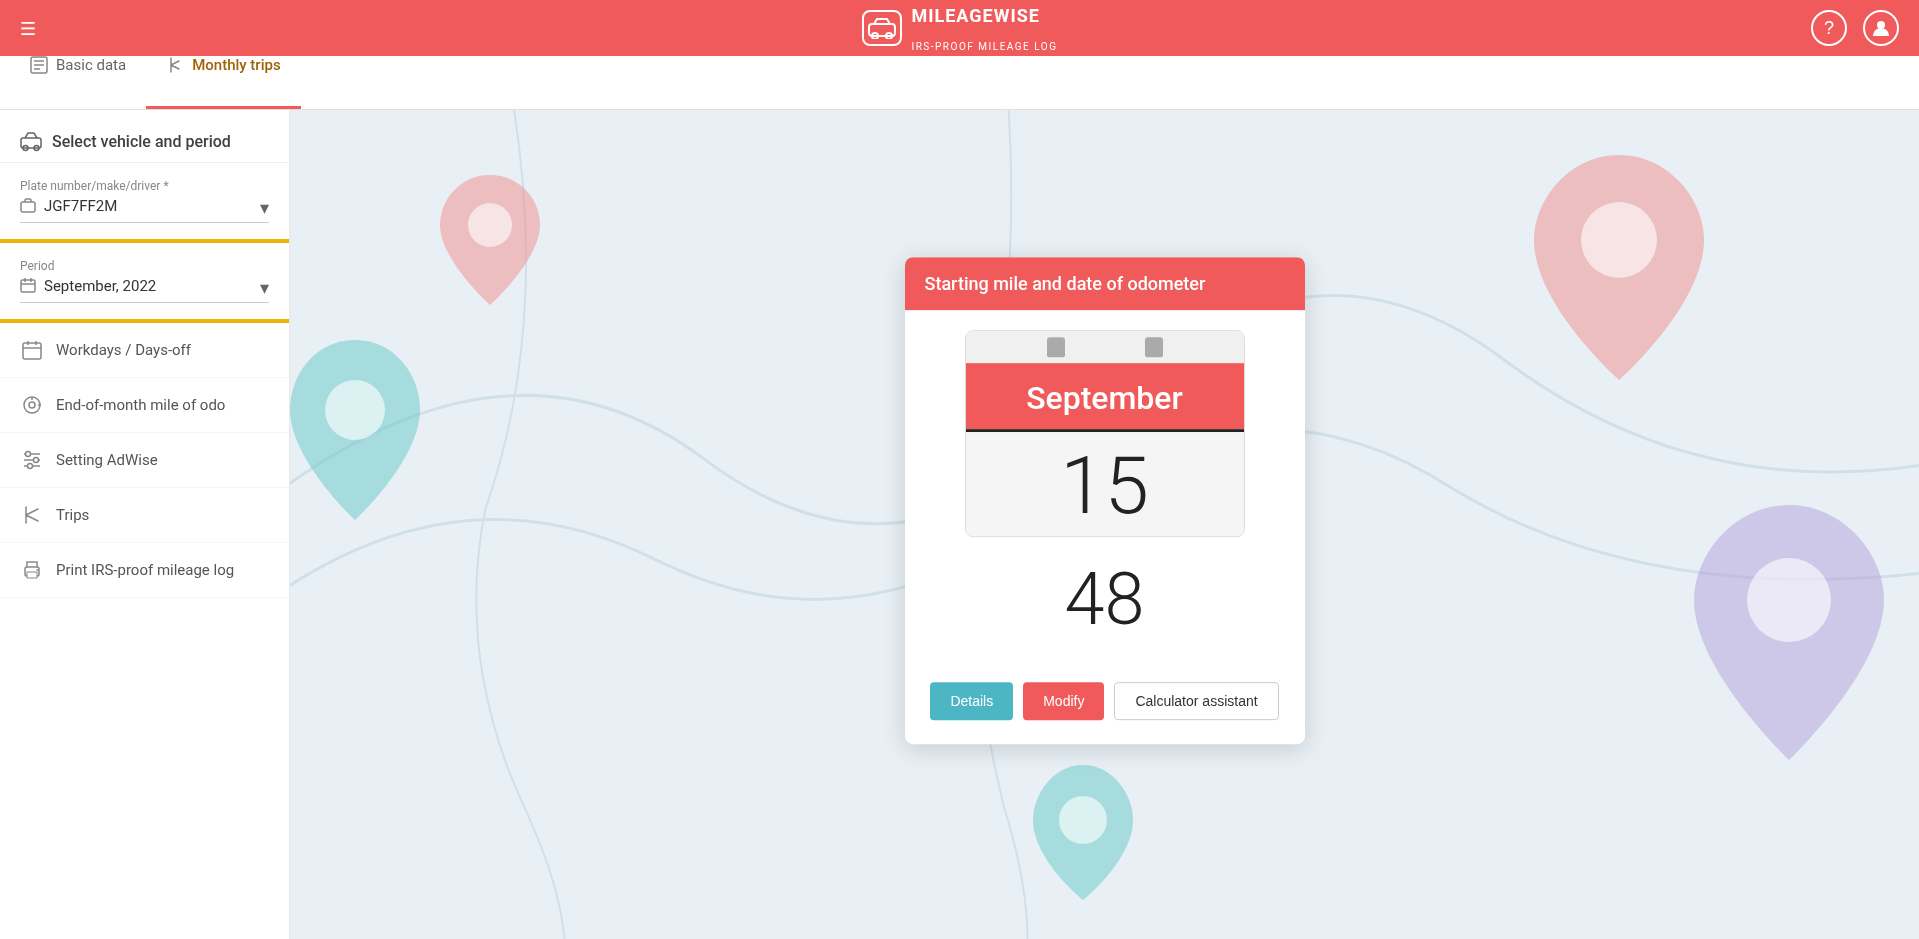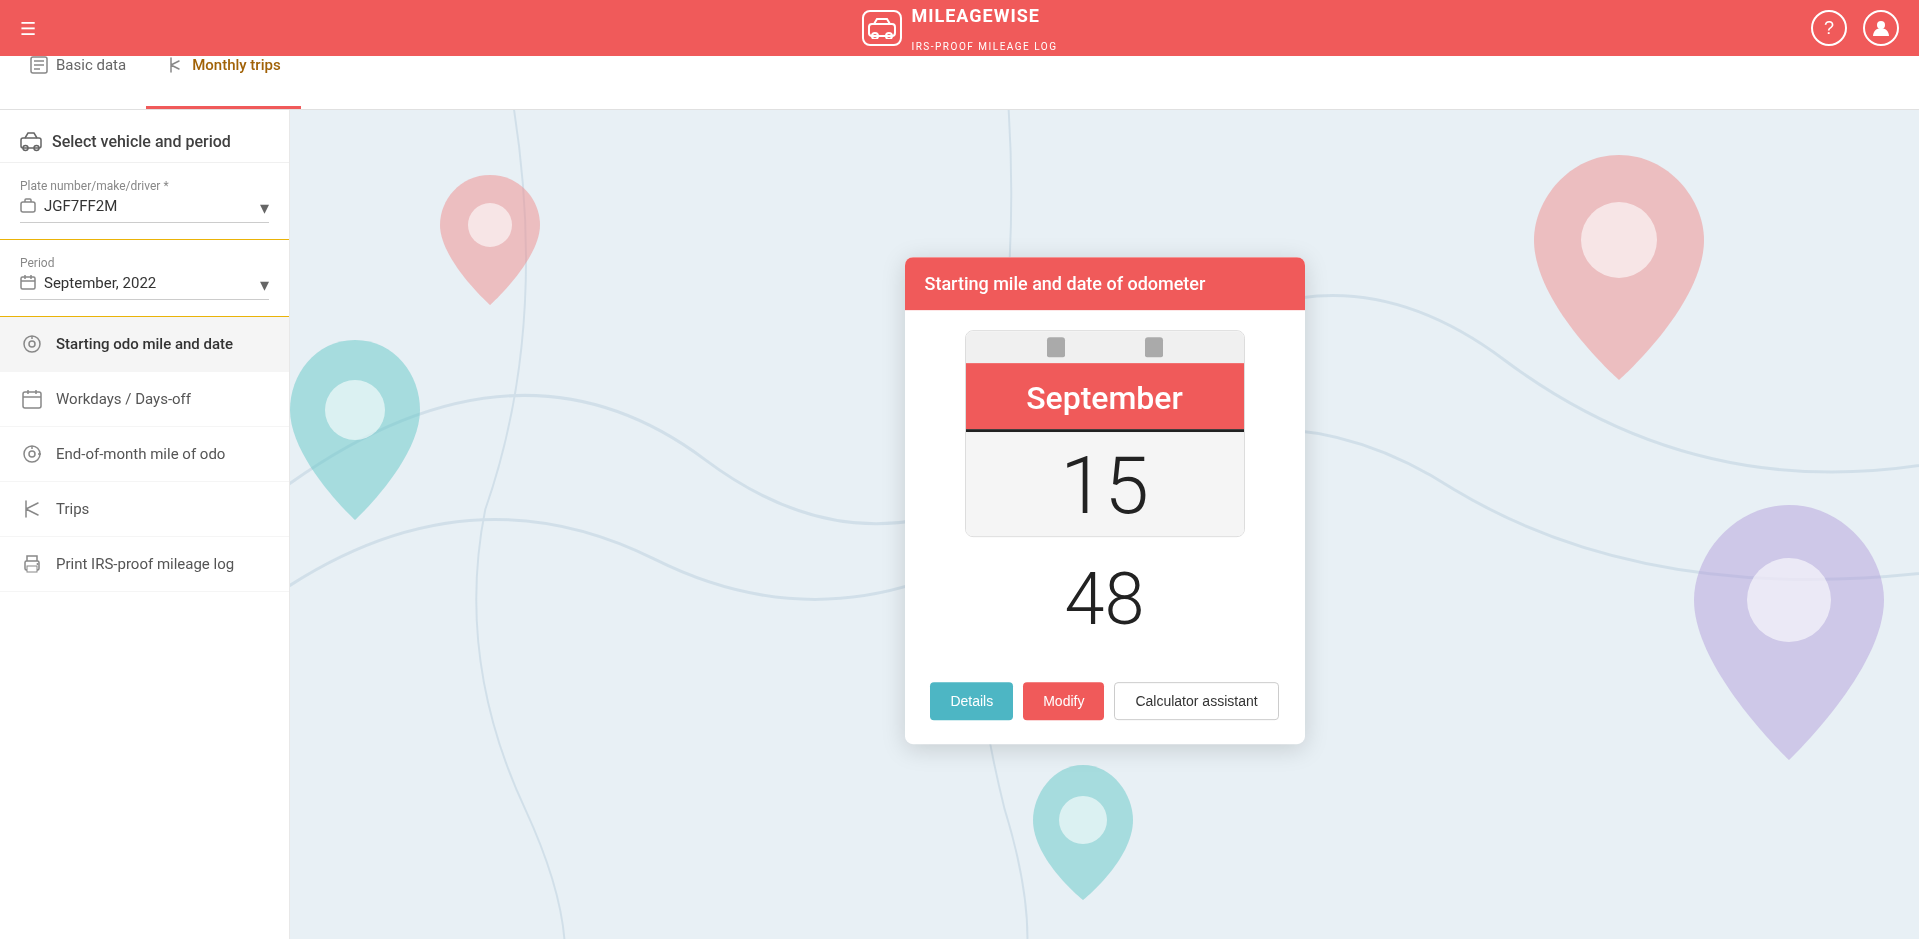--- a/index.html
+++ b/index.html
@@ -94,21 +94,21 @@
       padding: 20px 20px 10px;
       display: flex;
       align-items: center;
       gap: 10px;
       color: #404040;
       font-size: 16px;
       font-weight: 500;
       border-bottom: 1px solid #f0f0f0;
     }
 
-    .vehicle-section { padding: 16px 20px; border-bottom: 1px solid #eab308; }
+    .vehicle-section { padding: 16px 20px; border-bottom: 4px solid #eab308; }
     .field-label { font-size: 12px; color: #888; margin-bottom: 4px; }
     .select-field {
       display: flex;
       gap: 8px;
       cursor: pointer;
     }
     .select-field-value { font-size: 15px; color: #333; flex: 1; }
     .select-arrow { color: #666; font-size: 18px; }
     .select-underline { height: 1px; background: #ccc; margin-top: 4px; }
 
@@ -317,28 +317,20 @@
           <line x1="1" y1="7" x2="15" y2="7" stroke="#888" stroke-width="1.5"></line>
           <line x1="5" y1="1" x2="5" y2="5" stroke="#888" stroke-width="1.5"></line>
           <line x1="11" y1="1" x2="11" y2="5" stroke="#888" stroke-width="1.5"></line>
         </svg>
         <span class="select-field-value">September, 2022</span>
         <span class="select-arrow">▾</span>
       </div>
       <div class="select-underline"></div>
     </div>
 
-    <div class="sidebar-menu-item active">
-      <svg width="22" height="22" viewBox="0 0 22 22" fill="none" class="menu-icon">
-        <circle cx="11" cy="11" r="8" stroke="#888" stroke-width="1.5"></circle>
-        <circle cx="11" cy="11" r="3" stroke="#888" stroke-width="1.5"></circle>
-        <line x1="11" y1="3" x2="11" y2="6" stroke="#888" stroke-width="1.5"></line>
-      </svg>
-      <span>Starting odo mile and date</span>
-    </div>
 
     <div class="sidebar-menu-item">
       <svg width="22" height="22" viewBox="0 0 22 22" fill="none" class="menu-icon">
         <rect x="2" y="4" width="18" height="16" rx="2" stroke="#888" stroke-width="1.5"></rect>
         <line x1="2" y1="9" x2="20" y2="9" stroke="#888" stroke-width="1.5"></line>
         <line x1="7" y1="2" x2="7" y2="6" stroke="#888" stroke-width="1.5"></line>
         <line x1="15" y1="2" x2="15" y2="6" stroke="#888" stroke-width="1.5"></line>
       </svg>
       <span>Workdays / Days-off</span>
     </div>
@@ -346,20 +338,31 @@
     <div class="sidebar-menu-item">
       <svg width="22" height="22" viewBox="0 0 22 22" fill="none" class="menu-icon">
         <circle cx="11" cy="11" r="8" stroke="#888" stroke-width="1.5"></circle>
         <circle cx="11" cy="11" r="3" stroke="#888" stroke-width="1.5"></circle>
         <line x1="11" y1="3" x2="11" y2="6" stroke="#888" stroke-width="1.5"></line>
         <line x1="17" y1="11" x2="20" y2="11" stroke="#888" stroke-width="1.5"></line>
       </svg>
       <span>End-of-month mile of odo</span>
     </div>
 
+    <div class="sidebar-menu-item">
+      <svg width="22" height="22" viewBox="0 0 22 22" fill="none" class="menu-icon">
+        <line x1="3" y1="5" x2="19" y2="5" stroke="#888" stroke-width="1.5"></line>
+        <line x1="3" y1="11" x2="19" y2="11" stroke="#888" stroke-width="1.5"></line>
+        <line x1="3" y1="17" x2="19" y2="17" stroke="#888" stroke-width="1.5"></line>
+        <circle cx="7" cy="5" r="2.5" fill="white" stroke="#888" stroke-width="1.5"></circle>
+        <circle cx="15" cy="11" r="2.5" fill="white" stroke="#888" stroke-width="1.5"></circle>
+        <circle cx="9" cy="17" r="2.5" fill="white" stroke="#888" stroke-width="1.5"></circle>
+      </svg>
+      <span>Setting AdWise</span>
+    </div>
 
     <div class="sidebar-menu-item">
       <svg width="22" height="22" viewBox="0 0 22 22" fill="none" class="menu-icon">
         <path d="M5 3 L5 19 M5 11 L17 5 M5 11 L17 17" stroke="#888" stroke-width="1.5" stroke-linecap="round"></path>
       </svg>
       <span>Trips</span>
     </div>
 
     <div class="sidebar-menu-item">
       <svg width="22" height="22" viewBox="0 0 22 22" fill="none" class="menu-icon">

